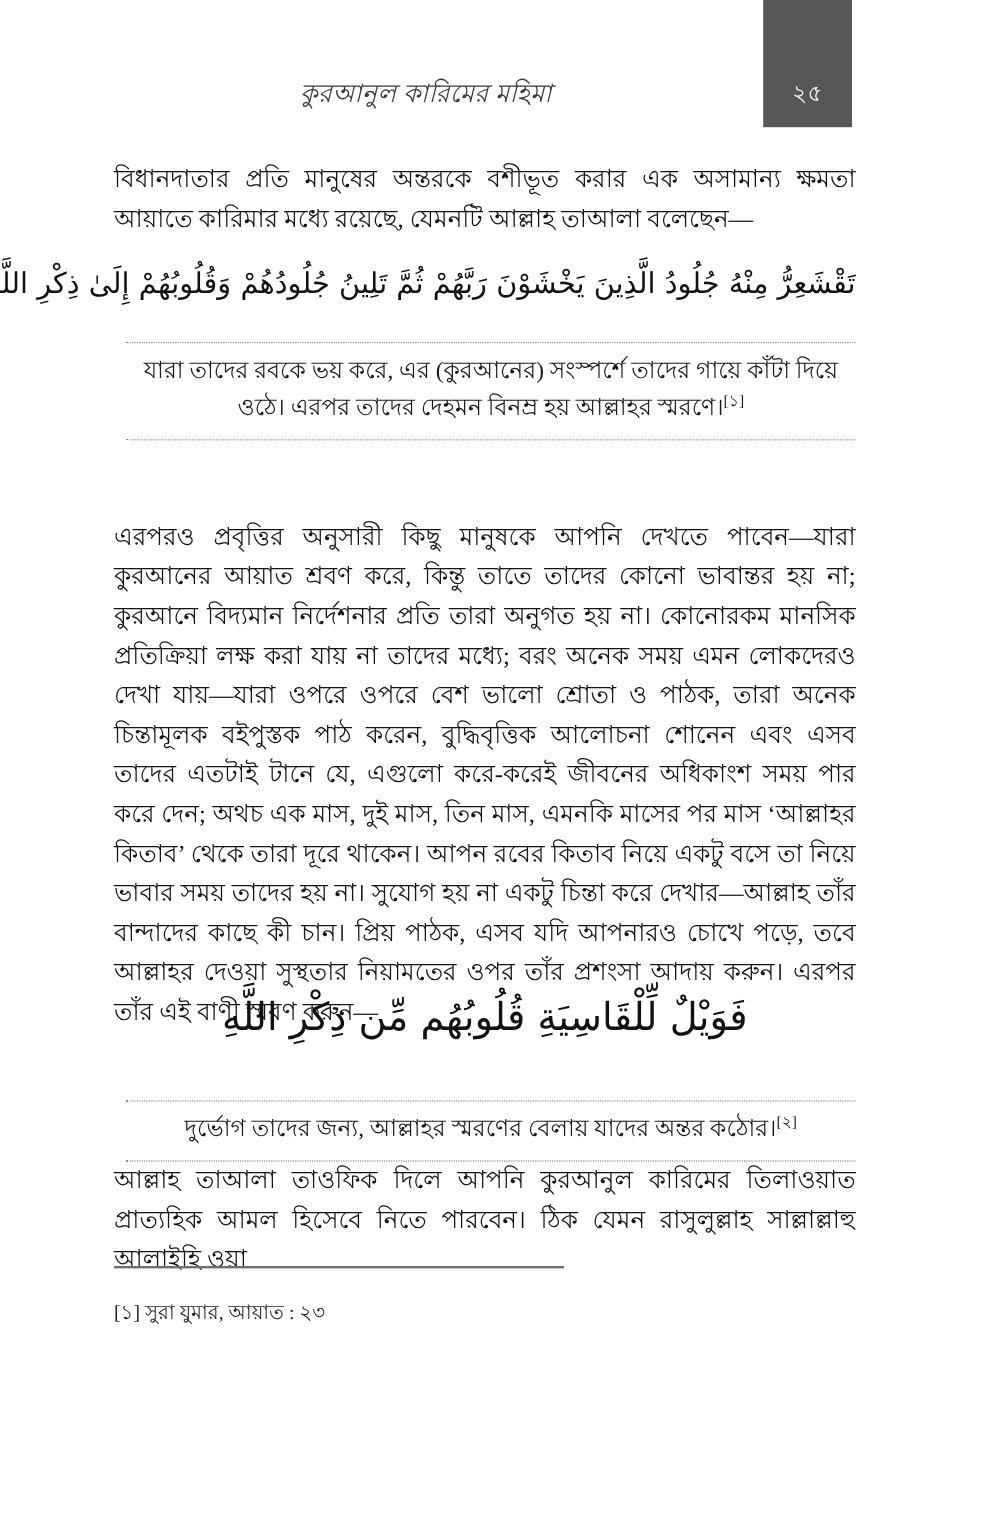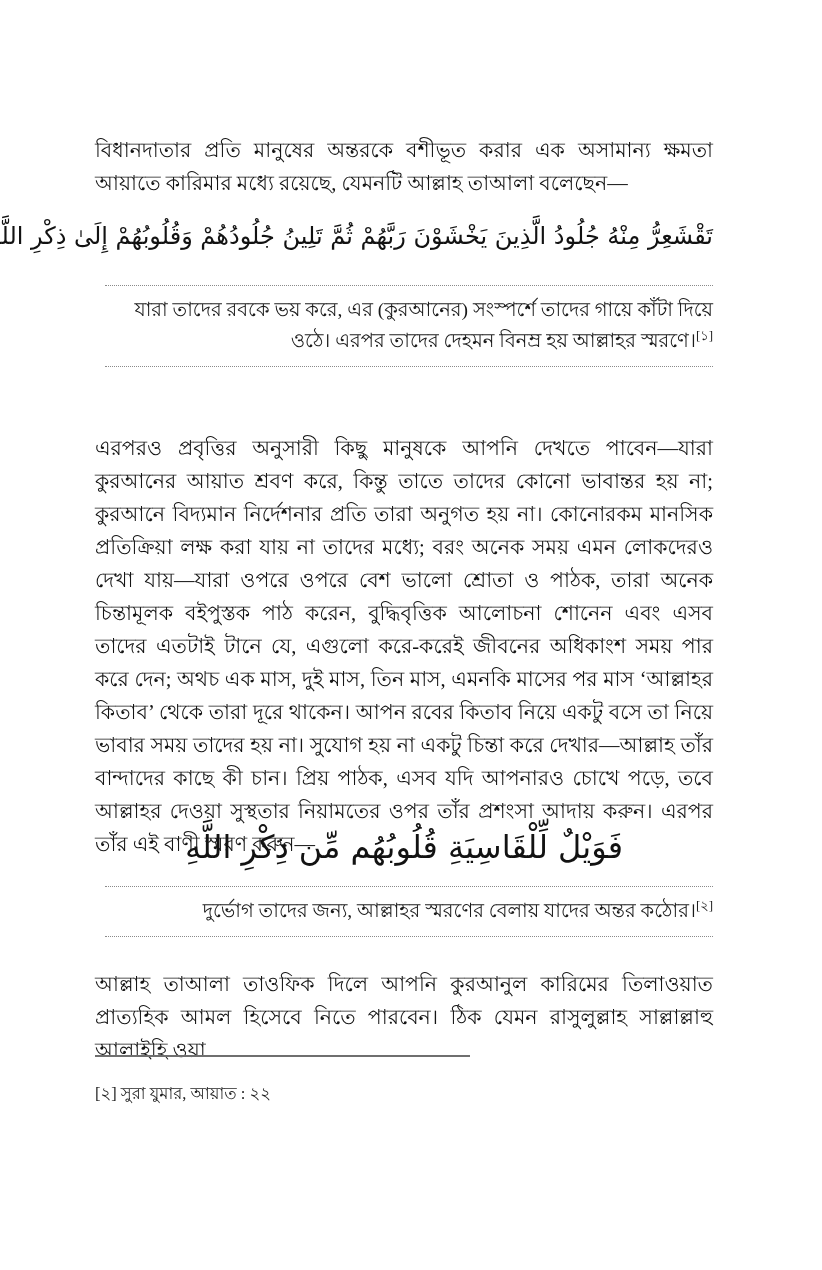--- a/index.html
+++ b/index.html
@@ -125,26 +125,26 @@
     border-top: 1.5px dotted #8a8a8a;
     border-bottom: 1.5px dotted #8a8a8a;
     padding: 8px 0 10px 0;
     box-sizing: border-box;
   }
 
   .translation .tr-text {
     margin: 0;
     font-size: 19.5px;
     line-height: 31px;
-    text-align: right;
+    text-align: center;
     color: #1a1a1a;
   }
 
   .translation-1 { top: 285px; }
-  .translation-2 { top: 886px; }
+  .translation-2 { top: 917px; }
 
   .fn-ref {
     font-size: 13px;
     vertical-align: super;
     line-height: 0;
   }
 
   
   .para-2 {
     position: absolute;
@@ -186,20 +186,24 @@
     color: #1f1f1f;
     white-space: nowrap;
   }
 </style>
 </head>
 <body>
 
 <div class="page">
 
   <div class="header-band">
+    <div class="page-number-box">
+      <span class="num">২৫</span>
+    </div>
+    <div class="running-title">কুরআনুল কারিমের মহিমা</div>
   </div>
 
   <div class="content">
 
     <div class="para-1">
       <p class="body">বিধানদাতার প্রতি মানুষের অন্তরকে বশীভূত করার এক অসামান্য ক্ষমতা আয়াতে কারিমার মধ্যে রয়েছে, যেমনটি আল্লাহ তাআলা বলেছেন—</p>
     </div>
 
     <div class="verse verse-1">تَقْشَعِرُّ مِنْهُ جُلُودُ الَّذِينَ يَخْشَوْنَ رَبَّهُمْ ثُمَّ تَلِينُ جُلُودُهُمْ وَقُلُوبُهُمْ إِلَىٰ ذِكْرِ اللَّهِ</div>
 
@@ -218,16 +222,16 @@
     </div>
 
     <div class="para-3">
       <p class="body last-loose">আল্লাহ তাআলা তাওফিক দিলে আপনি কুরআনুল কারিমের তিলাওয়াত প্রাত্যহিক আমল হিসেবে নিতে পারবেন। ঠিক যেমন রাসুলুল্লাহ সাল্লাল্লাহু আলাইহি ওয়া</p>
     </div>
 
   </div>
 
   <div class="footnote-rule"></div>
   <div class="footnotes">
-    <div class="fn">[২] সুরা যুমার, আয়াত : ২২</div>
+    <div class="fn">[১] সুরা যুমার, আয়াত : ২৩</div>
   </div>
 
 </div>
 
 </body></html>

